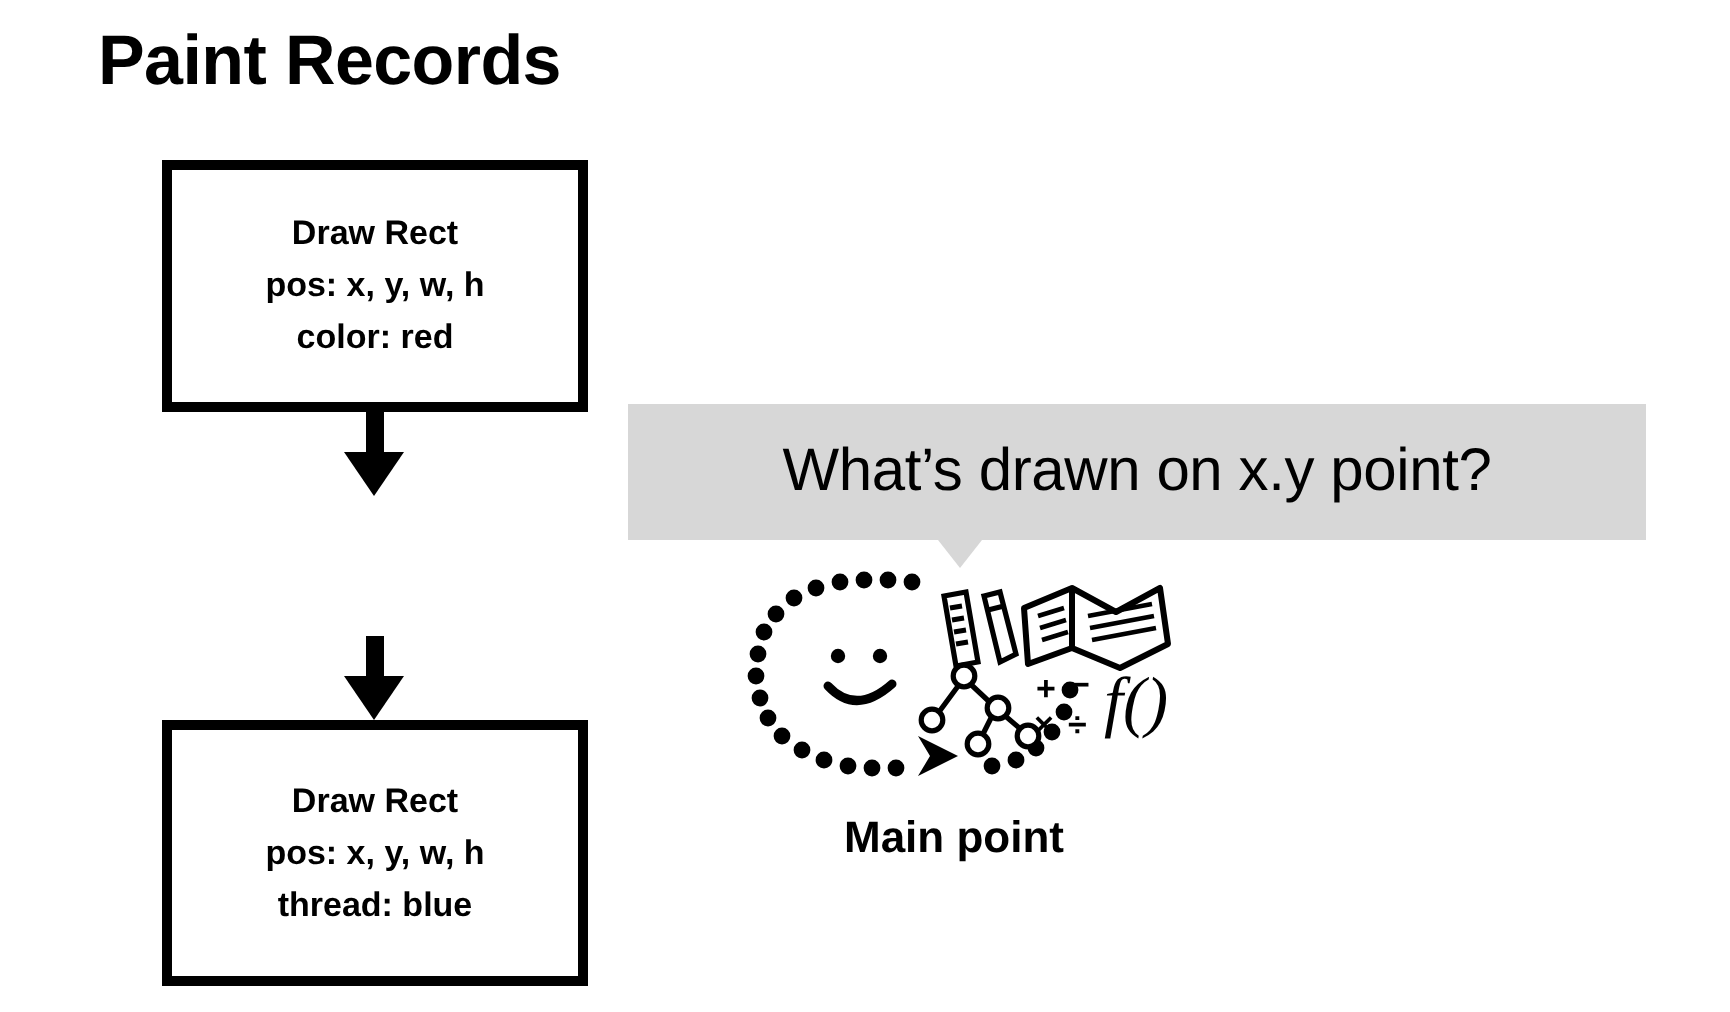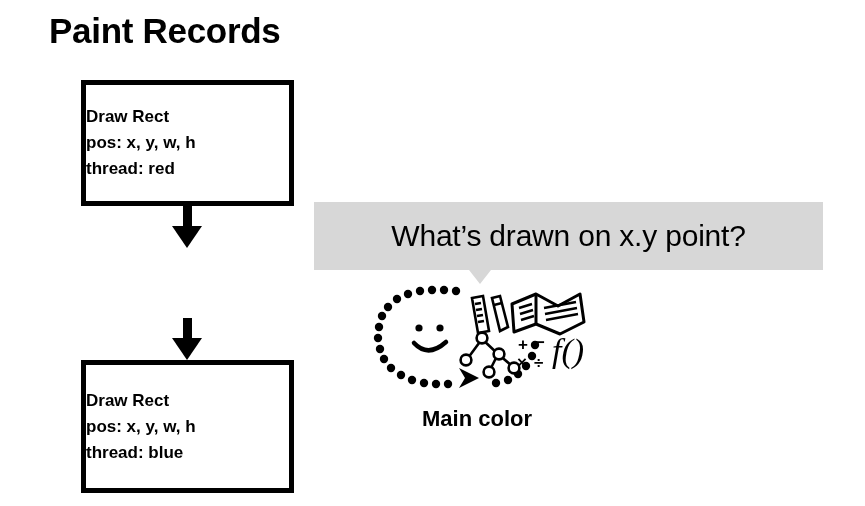--- a/index.html
+++ b/index.html
@@ -36,21 +36,21 @@
   }
 
   
   .record-box {
     position: absolute;
     box-sizing: border-box;
     border: 5px solid #000000;
     background: #ffffff;
     display: flex;
     flex-direction: column;
-    align-items: flex-start;
+    align-items: center;
     justify-content: center;
     text-align: center;
   }
   .record-line {
     font-size: 17px;
     font-weight: bold;
     line-height: 26px;
     color: #000000;
     white-space: nowrap;
   }
@@ -141,21 +141,21 @@
 </head>
 <body>
 
 <div id="stage">
 
   <div id="page-title">Paint Records</div>
 
   <div class="record-box" id="record-box-0">
     <div class="record-line">Draw Rect</div>
     <div class="record-line">pos: x, y, w, h</div>
-    <div class="record-line">thread: red</div>
+    <div class="record-line">color: red</div>
   </div>
 
   <div class="flow-arrow" id="flow-arrow-0">
     <div class="stem"></div>
     <div class="head"></div>
   </div>
 
 
   <div class="flow-arrow" id="flow-arrow-1">
     <div class="stem"></div>
@@ -246,15 +246,15 @@
         <text x="172" y="86">÷</text>
       </g>
 
       <g fill="#000000">
         <text x="190" y="80" font-family="'Liberation Serif', serif" font-size="34" font-style="italic">f()</text>
       </g>
 
     </svg>
   </div>
 
-  <div id="main-thread-label">Main color</div>
+  <div id="main-thread-label">Main point</div>
 
 </div>
 
 </body></html>

